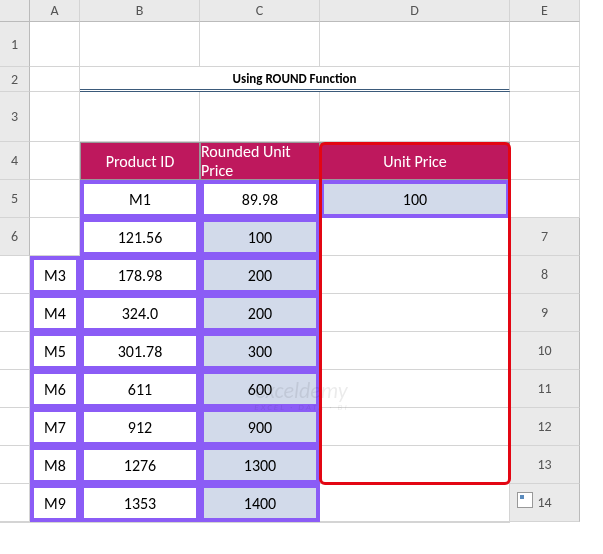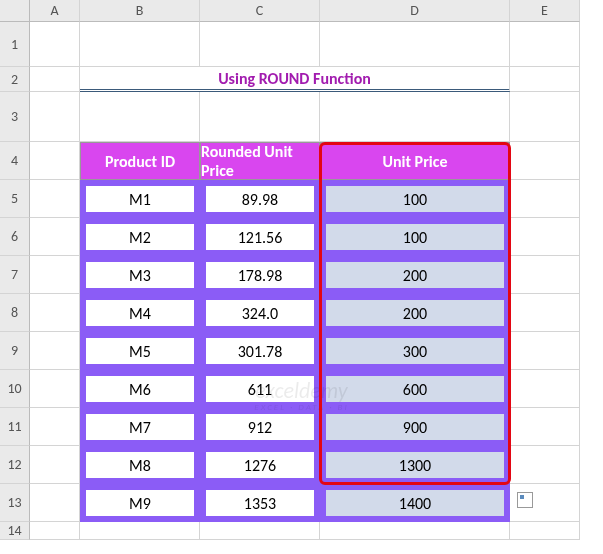--- a/index.html
+++ b/index.html
@@ -38,35 +38,35 @@
     .col-head { border-bottom: 1px solid #bbb; }
     .row-head { border-right: 1px solid #bbb; justify-content: center; }
     .corner {
       background: #eaeaea;
       border-right: 1px solid #bbb;
       border-bottom: 1px solid #bbb;
     }
     .title-cell {
       grid-column: 2 / 6;
       justify-content: center;
-      font-size: 16px;
+      font-size: 13px;
       font-weight: bold;
-      color: #a21caf;
+      color: #000000;
       border-bottom: 3px double #3b5a7a;
       padding-bottom: 0;
     }
     .th {
-      background: #d946ef;
+      background: #be185d;
       color: #fff;
-      font-weight: bold;
+      font-weight: normal;
       font-size: 16px;
       border: 1px solid #999;
     }
     .td {
-      border: 6px solid #8b5cf6;
+      border: 4px solid #8b5cf6;
       font-size: 16px;
     }
     .highlighted {
       background: #d2daea;
     }
     .highlight-box {
       position: absolute;
       border: 3px solid #e30613;
       border-radius: 6px;
       pointer-events: none;
@@ -151,21 +151,20 @@
 
   <div class="cell row-head">5</div>
   <div class="cell"></div>
   <div class="cell td">M1</div>
   <div class="cell td">89.98</div>
   <div class="cell td highlighted">100</div>
   <div class="cell"></div>
 
   <div class="cell row-head">6</div>
   <div class="cell"></div>
-  <div class="cell td">M2</div>
   <div class="cell td">121.56</div>
   <div class="cell td highlighted">100</div>
   <div class="cell"></div>
 
   <div class="cell row-head">7</div>
   <div class="cell"></div>
   <div class="cell td">M3</div>
   <div class="cell td">178.98</div>
   <div class="cell td highlighted">200</div>
   <div class="cell"></div>

